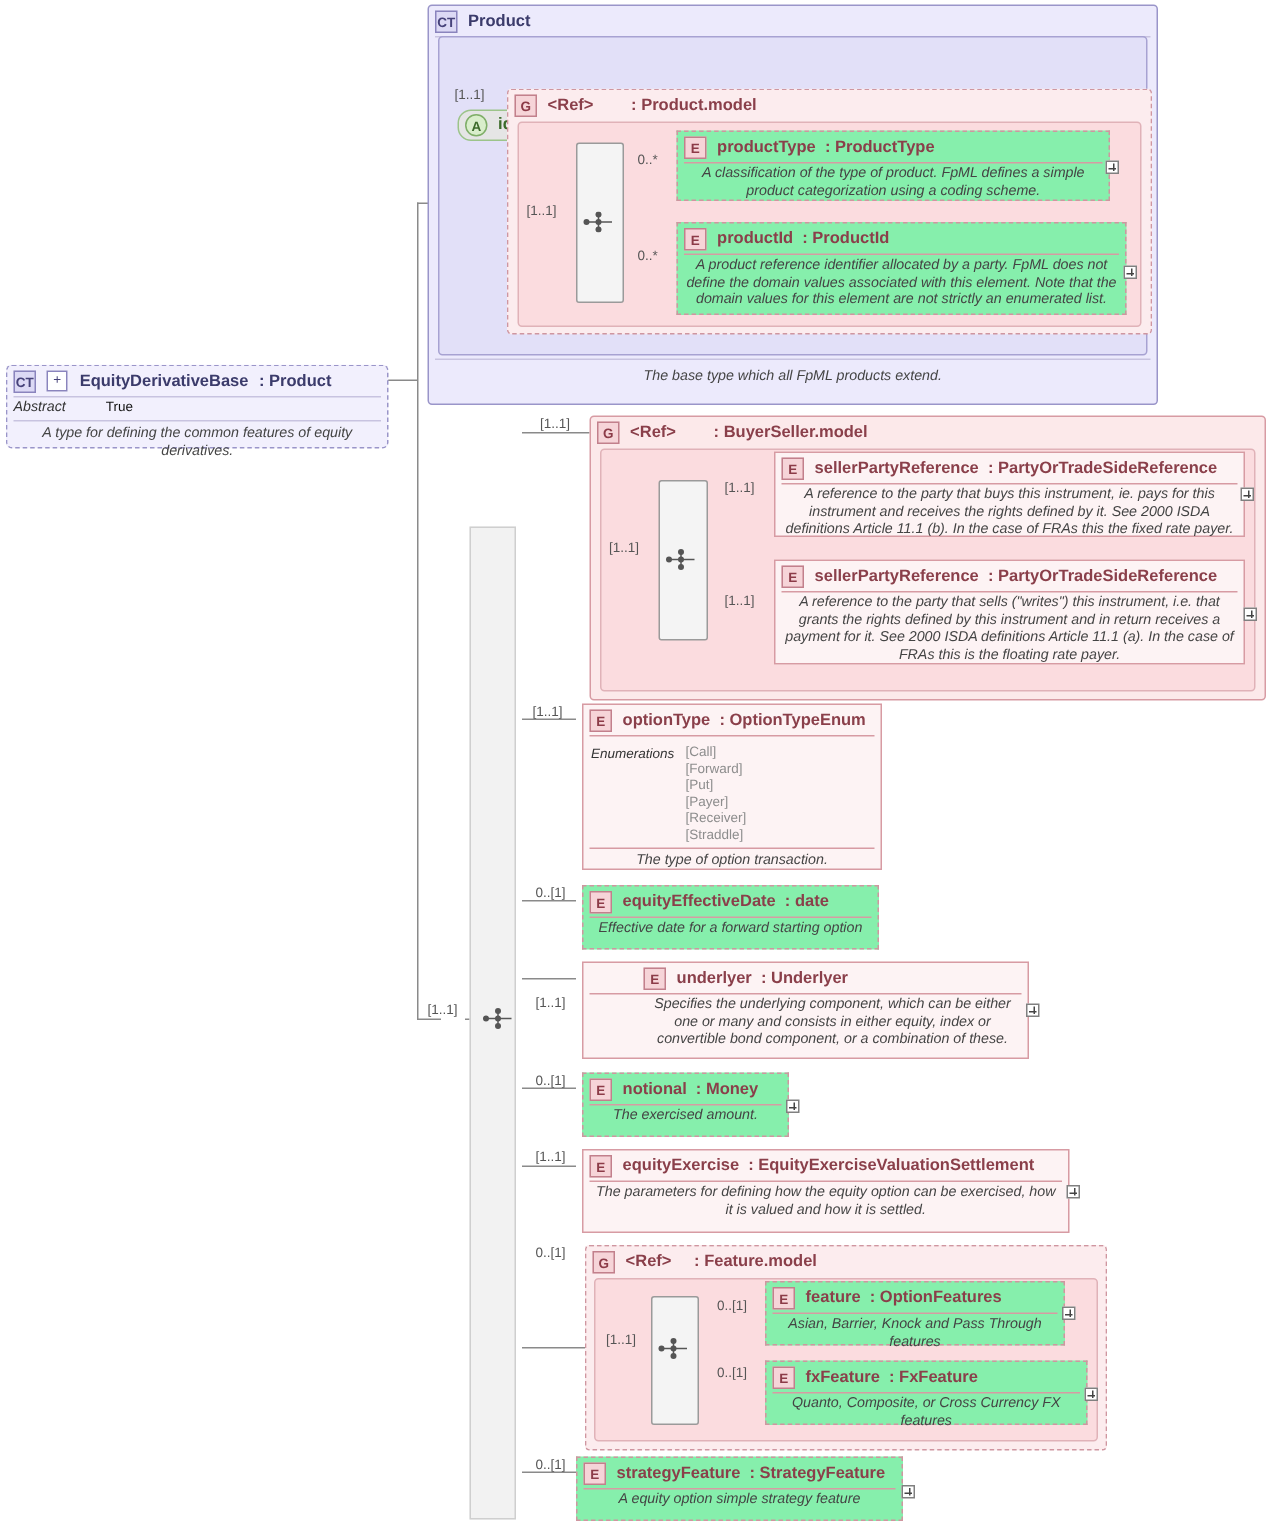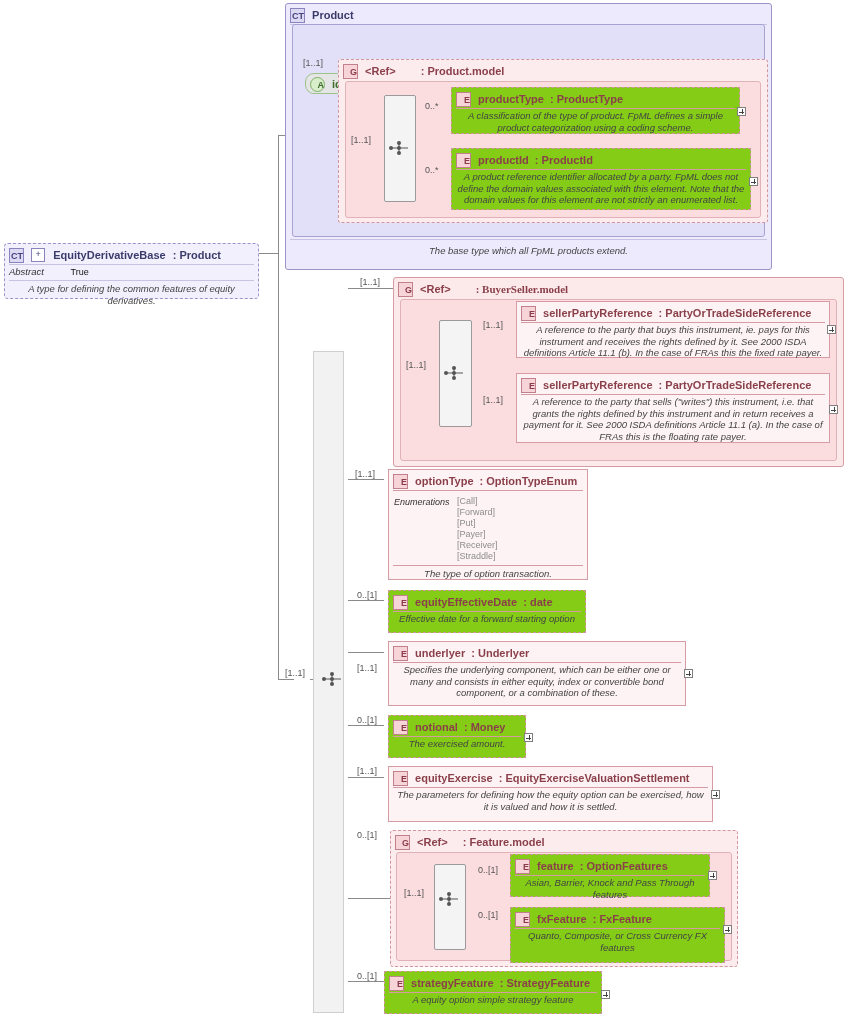--- a/index.html
+++ b/index.html
@@ -6,25 +6,25 @@
   body{width:850px;height:1022px;position:relative;font-family:"Liberation Sans",sans-serif;font-size:11px;color:#333;}
   .canvas{position:absolute;left:0;top:0;width:850px;height:1022px;overflow:hidden;}
 
   
   .box{position:absolute;box-sizing:border-box;}
   .ct-box{background:#eceafc;border:1px solid #9a95c9;}
   .ct-box-dashed{background:#f2f0fd;border:1px dashed #9a95c9;}
   .grp{background:#fce9ea;border:1px solid #d79ba3;}
   .grp-dashed{background:#fcecee;border:1px dashed #cf96a0;}
   .elem{background:#fdf3f4;border:1px solid #d79ba3;}
-  .elem-dashed{background:#84cc16;border:1px dashed #cf96a0;}
+  .elem-dashed{background:#86efac;border:1px dashed #cf96a0;}
   .attr{background:#e5e5e5;border:1px solid #9cc48a;border-radius:9px;margin-top:45px;}
 
   .hdr{position:relative;height:20px;line-height:20px;padding-left:4px;white-space:nowrap;}
-  .tag{display:inline-block;width:15px;height:15px;line-height:15px;text-align:right;font-size:9px;
+  .tag{display:inline-block;width:15px;height:15px;line-height:15px;text-align:center;font-size:9px;
        font-weight:bold;vertical-align:middle;box-sizing:border-box;margin-right:4px;}
   .tag-ct{background:#dcd9f5;border:1px solid #8a84bd;color:#46427a;}
   .tag-g{background:#f6d4d8;border:1px solid #c2808c;color:#8c3b48;}
   .tag-e{background:#f6d4d8;border:1px solid #c2808c;color:#8c3b48;}
   .tag-a{background:#d9eecb;border:1px solid #7fae68;color:#3c6b2a;border-radius:8px;}
   .name{font-weight:bold;color:#3b3b6b;vertical-align:middle;}
   .name-e{font-weight:bold;color:#8a3f4a;vertical-align:middle;}
   .name-g{font-weight:bold;color:#8a3f4a;vertical-align:middle;}
   .name-a{font-weight:bold;color:#3c6b2a;vertical-align:middle;}
 
@@ -186,21 +186,21 @@
       <circle cx="11" cy="2" r="2" fill="#555"></circle>
     <circle cx="11" cy="7" r="2" fill="#555"></circle>
       <circle cx="11" cy="12" r="2" fill="#555"></circle>
   </svg>
   <div class="card" style="left:285px;top:668px;">[1..1]</div>
 
   <div class="box grp" style="left:393px;top:277px;width:451px;height:190px;border-radius:3px;">
     <div class="hdr">
       <span class="tag tag-g">G</span>
       <span class="name-g">&lt;Ref&gt;</span>
-      <span class="name-g" style="margin-left:22px;font-family:Liberation Serif, serif;">: BuyerSeller.model</span>
+      <span class="name-g" style="margin-left:22px;">: BuyerSeller.model</span>
     </div>
   </div>
   <div class="box" style="left:400px;top:299px;width:437px;height:162px;background:#fbdcdf;border:1px solid #e0b2b8;border-radius:3px;"></div>
 
   <div class="seq" style="left:439px;top:320px;width:31px;height:105px;"></div>
   <svg class="seq-ico" style="left:443px;top:366px;" viewBox="0 0 22 14">
     <line x1="2" y1="7" x2="20" y2="7" stroke="#555" stroke-width="1"></line>
     <line x1="11" y1="2" x2="11" y2="12" stroke="#555" stroke-width="1"></line>
     <circle cx="3" cy="7" r="2" fill="#555"></circle>
       <circle cx="11" cy="2" r="2" fill="#555"></circle>
@@ -260,21 +260,21 @@
     <div class="hdr">
       <span class="tag tag-e">E</span>
       <span class="name-e">equityEffectiveDate</span>
       <span class="name-e" style="margin-left:3px;">: date</span>
     </div>
     <div class="hr-r" style="top:20px;"></div>
     <div class="desc">Effective date for a forward starting option</div>
   </div>
   <div class="card" style="left:357px;top:590px;">0..[1]</div>
 
-  <div class="box elem" style="left:388px;top:641px;width:298px;height:65px;">
+  <div class="box elem" style="left:388px;top:641px;width:298px;height:65px;padding-left:36px;">
     <div class="hdr">
       <span class="tag tag-e">E</span>
       <span class="name-e">underlyer</span>
       <span class="name-e" style="margin-left:3px;">: Underlyer</span>
     </div>
     <div class="hr-r" style="top:20px;"></div>
     <div class="desc">Specifies the underlying component, which can be either one or many and consists in either equity, index or convertible bond component, or a combination of these.</div>
   </div>
   <div class="plus" style="left:684px;top:669px;"></div>
   <div class="card" style="left:357px;top:663px;">[1..1]</div>
@@ -331,21 +331,21 @@
     <div class="hdr">
       <span class="tag tag-e">E</span>
       <span class="name-e">feature</span>
       <span class="name-e" style="margin-left:3px;">: OptionFeatures</span>
     </div>
     <div class="hr-r" style="top:20px;"></div>
     <div class="desc">Asian, Barrier, Knock and Pass Through features</div>
   </div>
   <div class="plus" style="left:708px;top:871px;"></div>
 
-  <div class="box elem-dashed" style="left:510px;top:907px;width:215px;height:56px;">
+  <div class="box elem-dashed" style="left:510px;top:907px;width:215px;height:43px;">
     <div class="hdr">
       <span class="tag tag-e">E</span>
       <span class="name-e">fxFeature</span>
       <span class="name-e" style="margin-left:3px;">: FxFeature</span>
     </div>
     <div class="hr-r" style="top:20px;"></div>
     <div class="desc">Quanto, Composite, or Cross Currency FX features</div>
   </div>
   <div class="plus" style="left:723px;top:925px;"></div>
 

